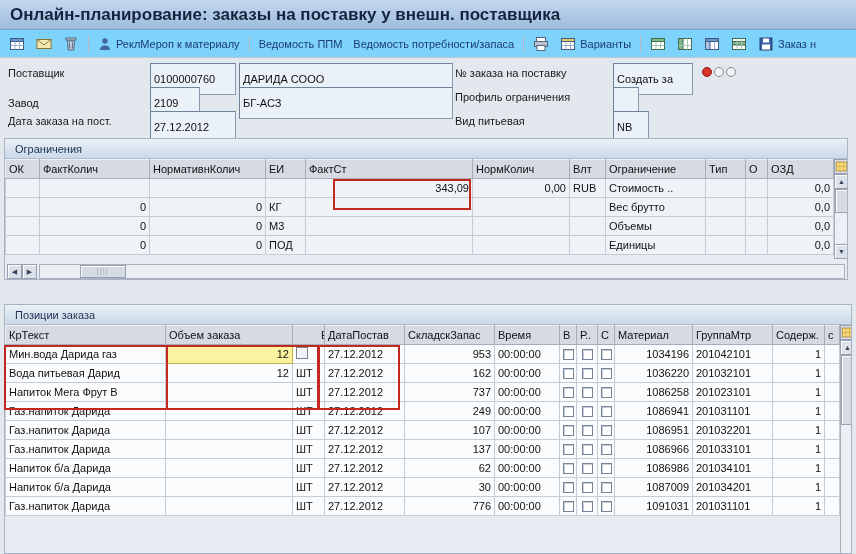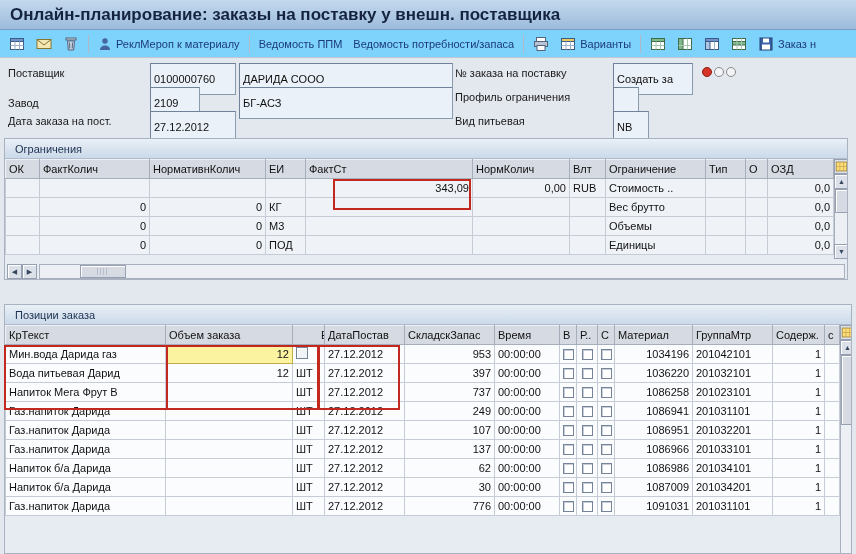--- a/index.html
+++ b/index.html
@@ -403,21 +403,21 @@
               <td class="r">1034196</td>
               <td>201042101</td>
               <td class="r">1</td>
               <td></td>
             </tr>
             <tr>
               <td>Вода питьевая Дарид</td>
               <td class="r">12</td>
               <td>ШТ</td>
               <td>27.12.2012</td>
-              <td class="r">397</td>
+              <td class="r">162</td>
               <td>00:00:00</td>
               <td class="c"><span class="cb"></span></td>
               <td class="c"><span class="cb"></span></td>
               <td class="c"><span class="cb"></span></td>
               <td class="r">1036220</td>
               <td>201032101</td>
               <td class="r">1</td>
               <td></td>
             </tr>
             <tr>

